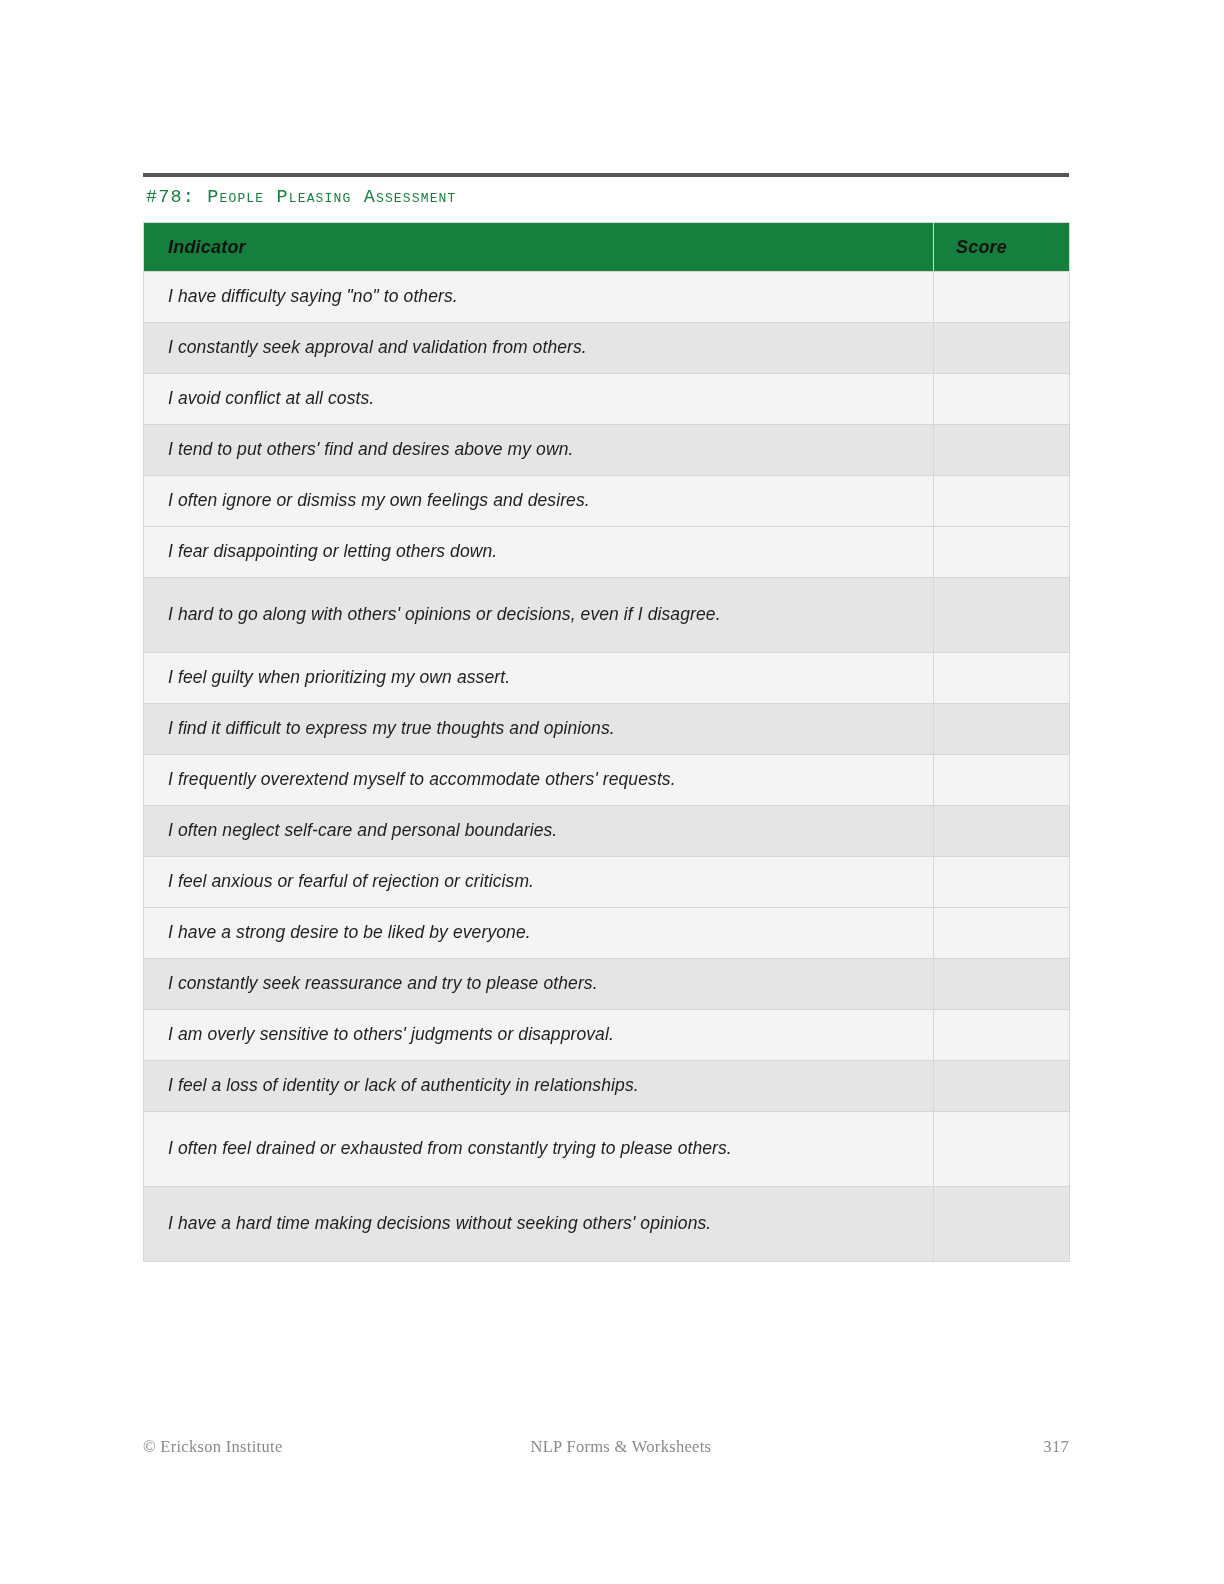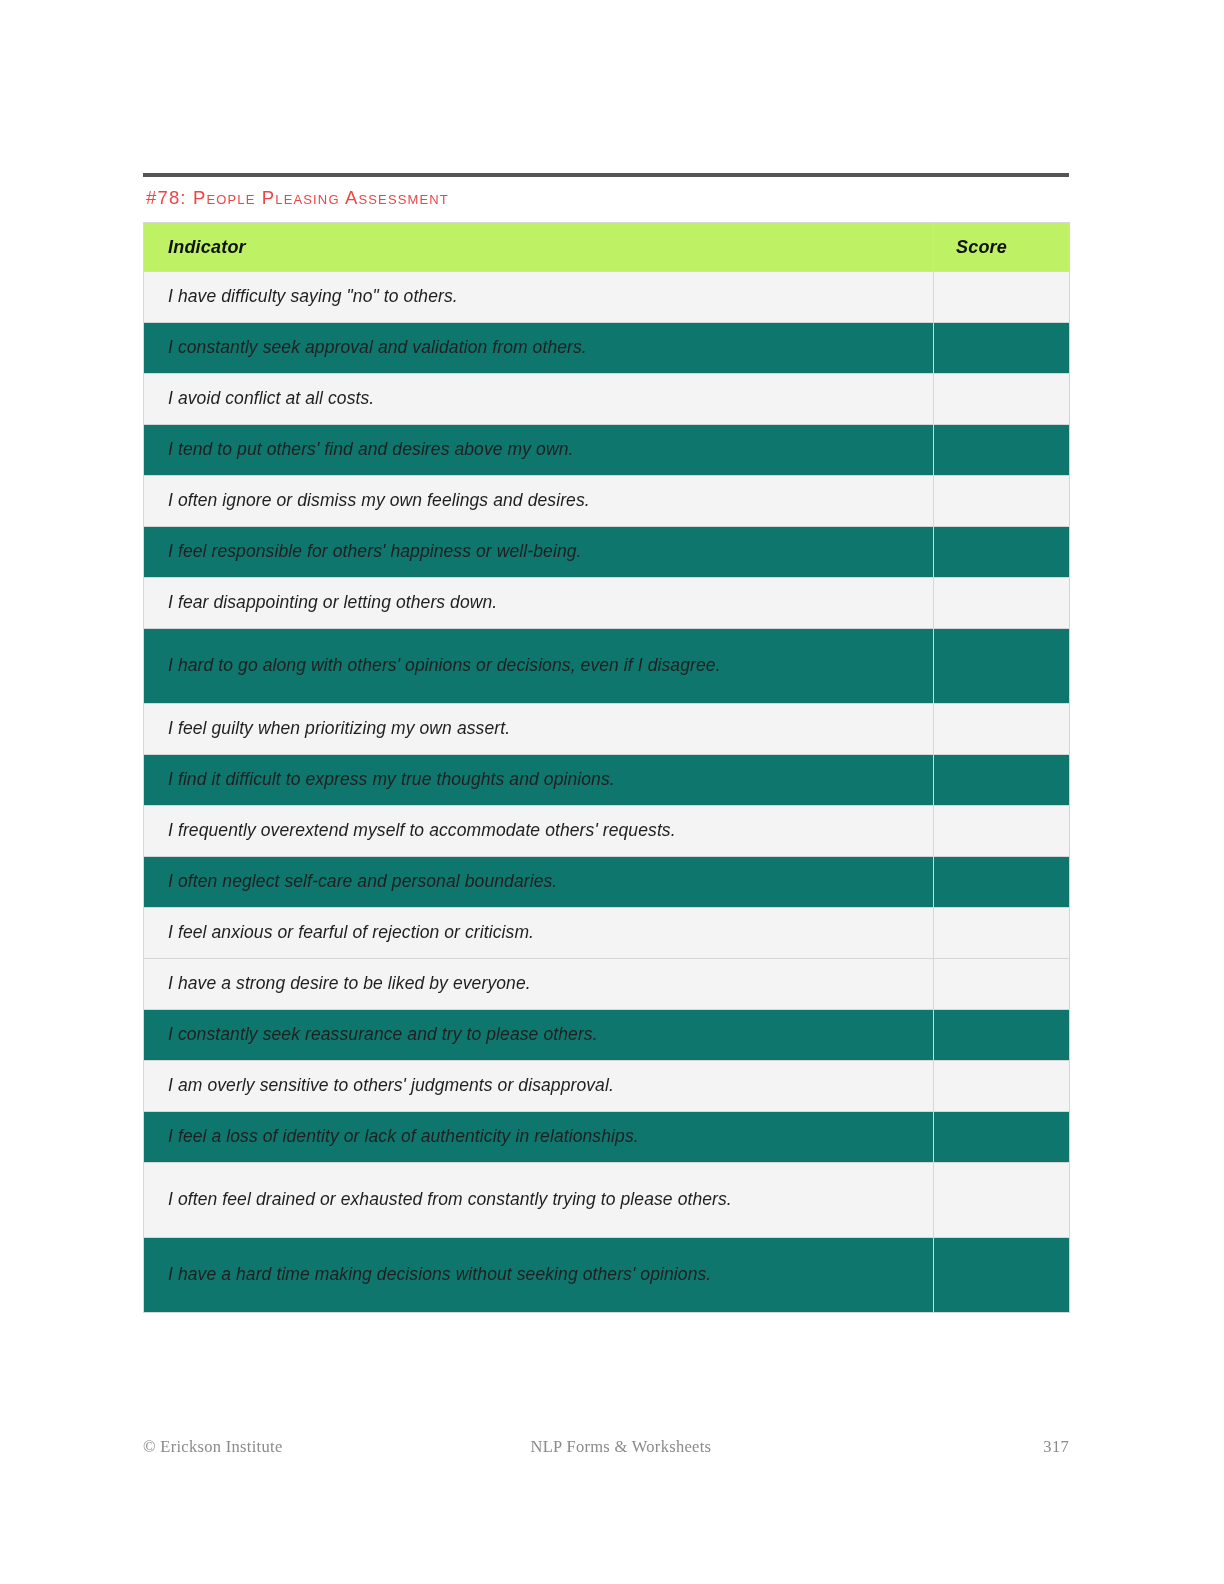--- a/index.html
+++ b/index.html
@@ -31,25 +31,25 @@
     width: 926px;
   }
 
   .top-rule {
     height: 4px;
     background: #555555;
     width: 926px;
   }
 
   .worksheet-title {
-    font-family: Liberation Sans, sans-serif;
+    font-family: Liberation Mono, monospace;
     font-size: 18.5px;
     font-variant: small-caps;
     letter-spacing: 1.15px;
-    color: #ef4444;
+    color: #15803d;
     font-weight: 400;
     padding: 9px 0 0 3px;
     line-height: 1.25;
     white-space: nowrap;
   }
 
   table.assessment {
     margin-top: 13px;
     border-collapse: collapse;
     width: 926px;
@@ -60,21 +60,21 @@
   table.assessment col.col-score { width: 136px; }
 
   table.assessment th,
   table.assessment td {
     border: 1px solid #d6d6d6;
     text-align: left;
     vertical-align: middle;
   }
 
   table.assessment thead th {
-    background: #bef264;
+    background: #15803d;
     height: 48px;
     padding: 0 24px;
     font-style: italic;
     font-weight: bold;
     font-size: 18px;
     color: #111111;
     letter-spacing: 0.2px;
   }
 
   table.assessment thead th.score-head {
@@ -88,21 +88,21 @@
     font-size: 17.5px;
     line-height: 1.35;
     color: #1f1f1f;
     letter-spacing: 0.1px;
   }
 
   table.assessment tbody tr.shade td {
     background: #f4f4f4;
   }
   table.assessment tbody tr.plain td {
-    background: #0f766e;
+    background: #e5e5e5;
   }
 
   table.assessment tbody tr.tall td {
     height: 74px;
   }
 
   table.assessment td.score-cell {
     padding: 0;
   }
 
@@ -162,24 +162,20 @@
             <td class="score-cell"></td>
           </tr>
           <tr class="plain">
             <td class="indicator-cell">I tend to put others' find and desires above my own.</td>
             <td class="score-cell"></td>
           </tr>
           <tr class="shade">
             <td class="indicator-cell">I often ignore or dismiss my own feelings and desires.</td>
             <td class="score-cell"></td>
           </tr>
-          <tr class="plain">
-            <td class="indicator-cell">I feel responsible for others' happiness or well-being.</td>
-            <td class="score-cell"></td>
-          </tr>
           <tr class="shade">
             <td class="indicator-cell">I fear disappointing or letting others down.</td>
             <td class="score-cell"></td>
           </tr>
           <tr class="plain tall">
             <td class="indicator-cell">I hard to go along with others' opinions or decisions, even if I disagree.</td>
             <td class="score-cell"></td>
           </tr>
           <tr class="shade">
             <td class="indicator-cell">I feel guilty when prioritizing my own assert.</td>

